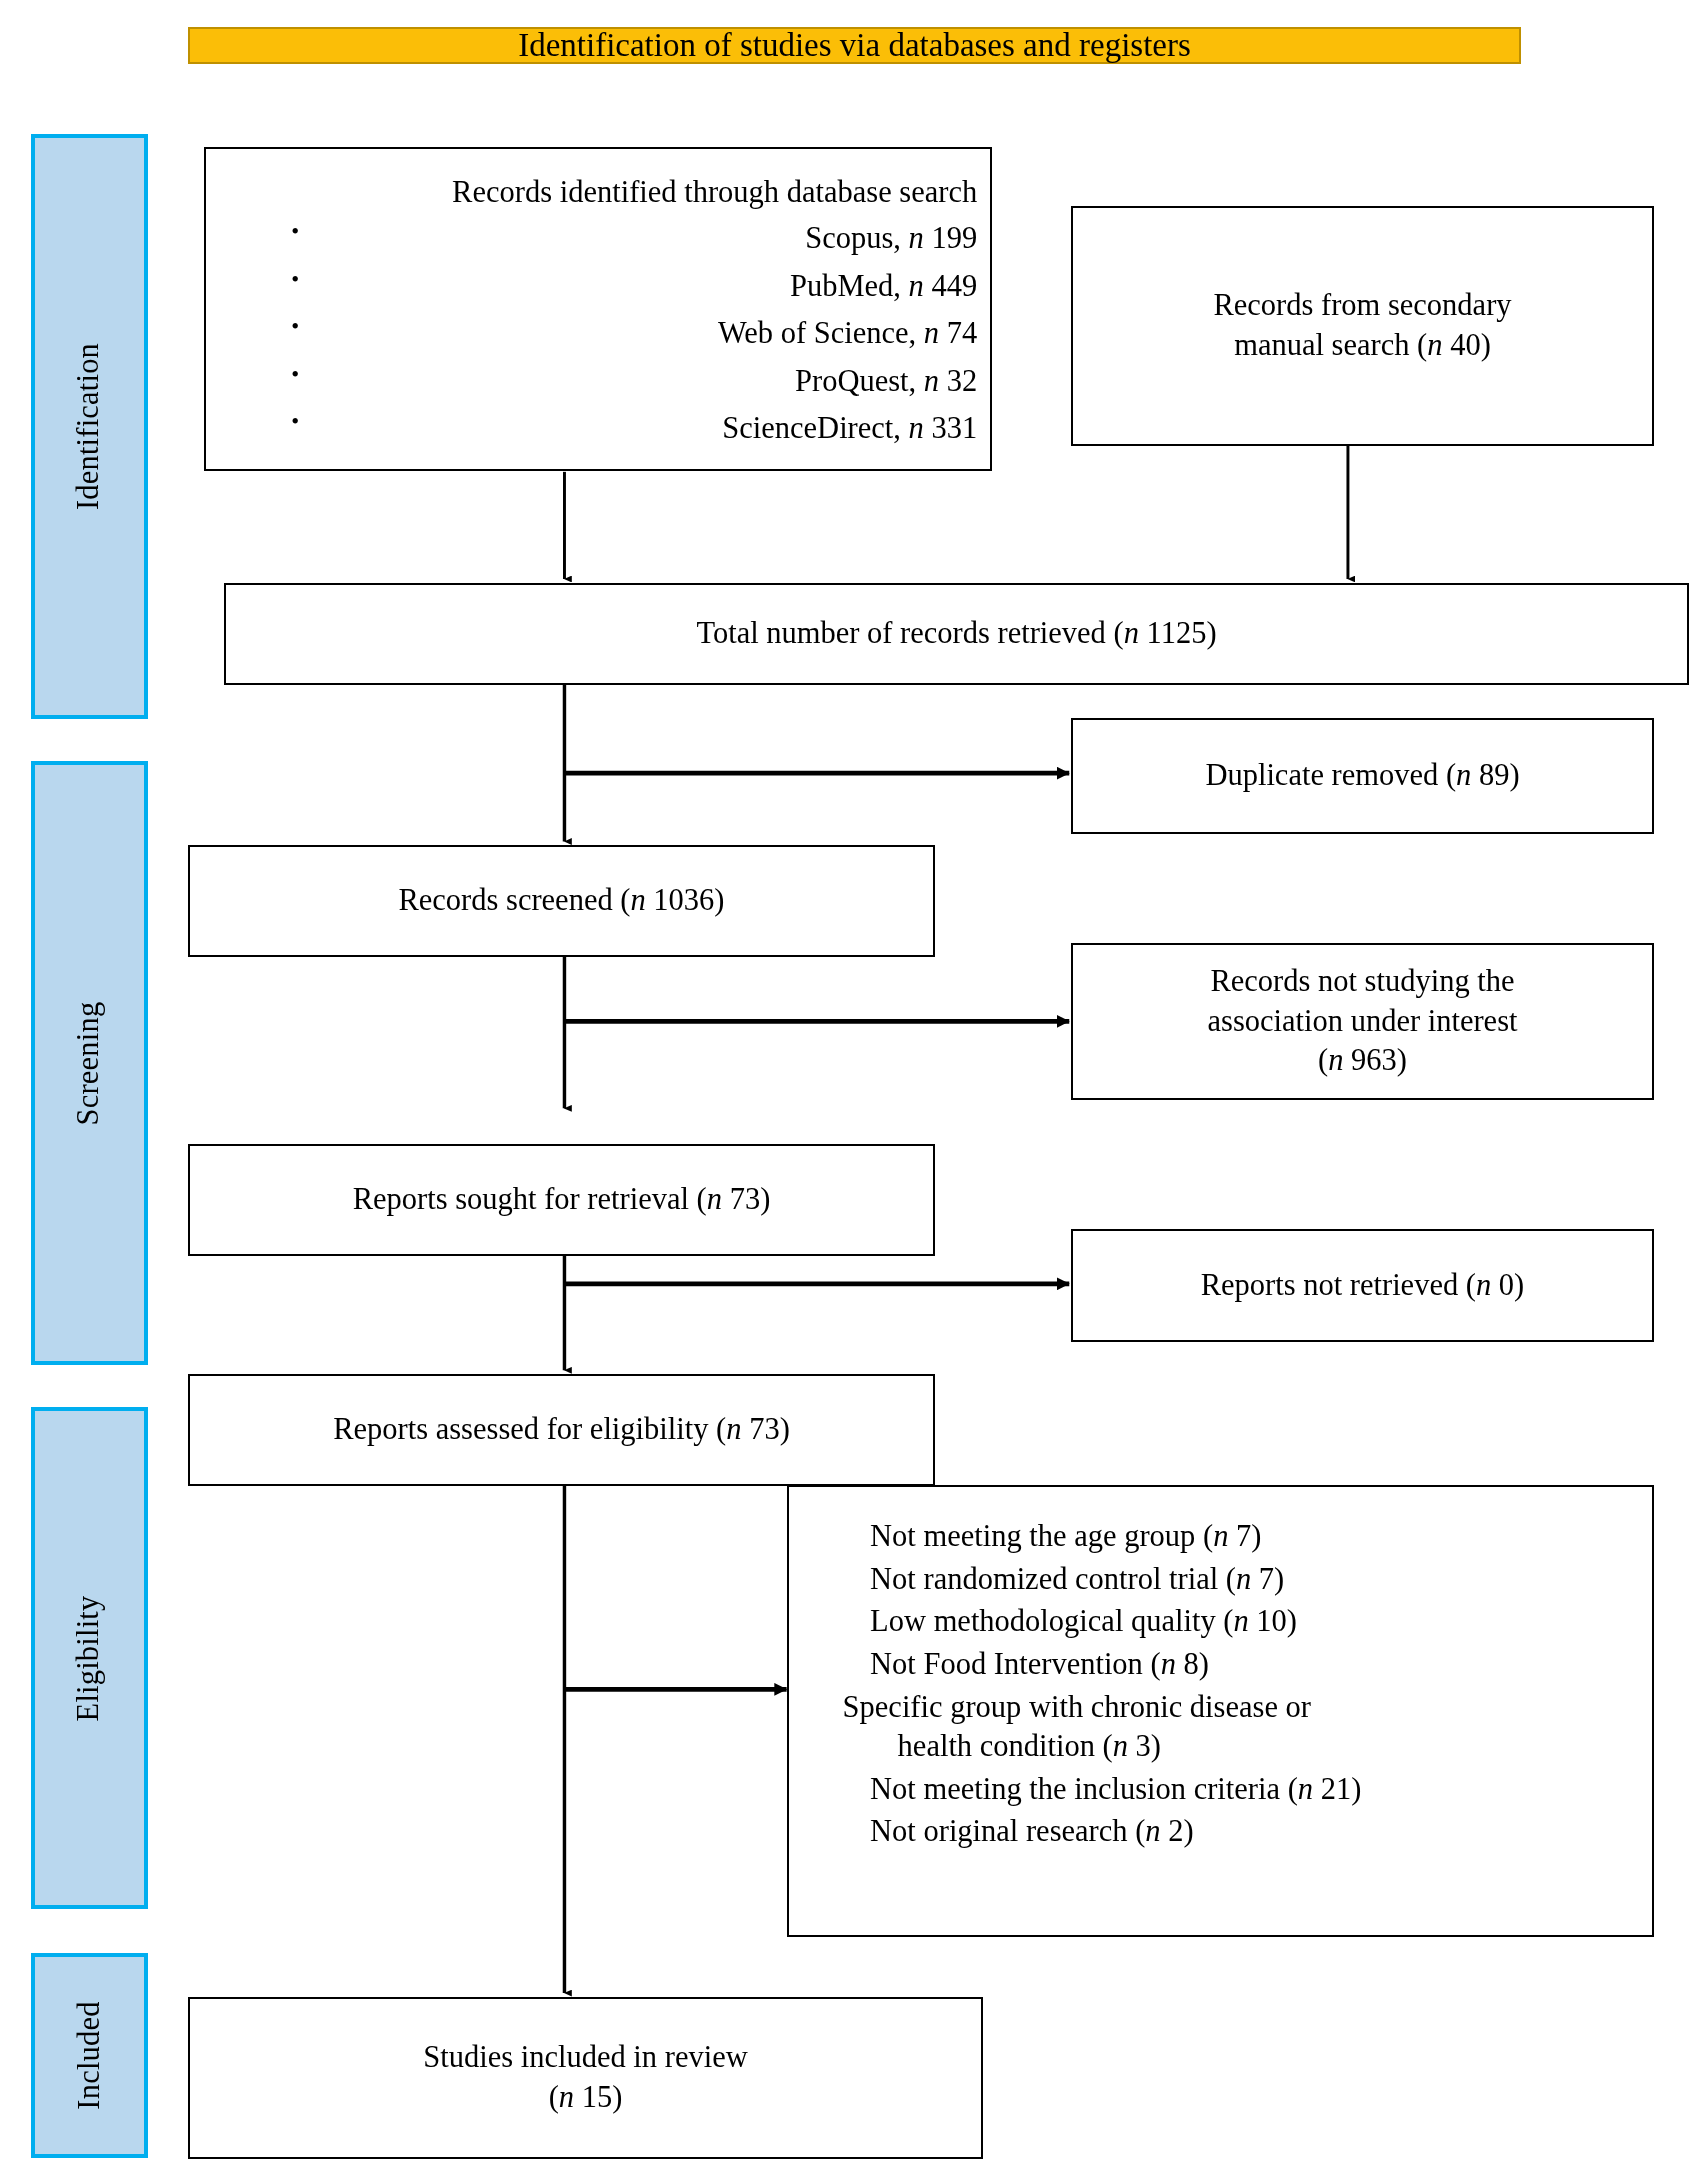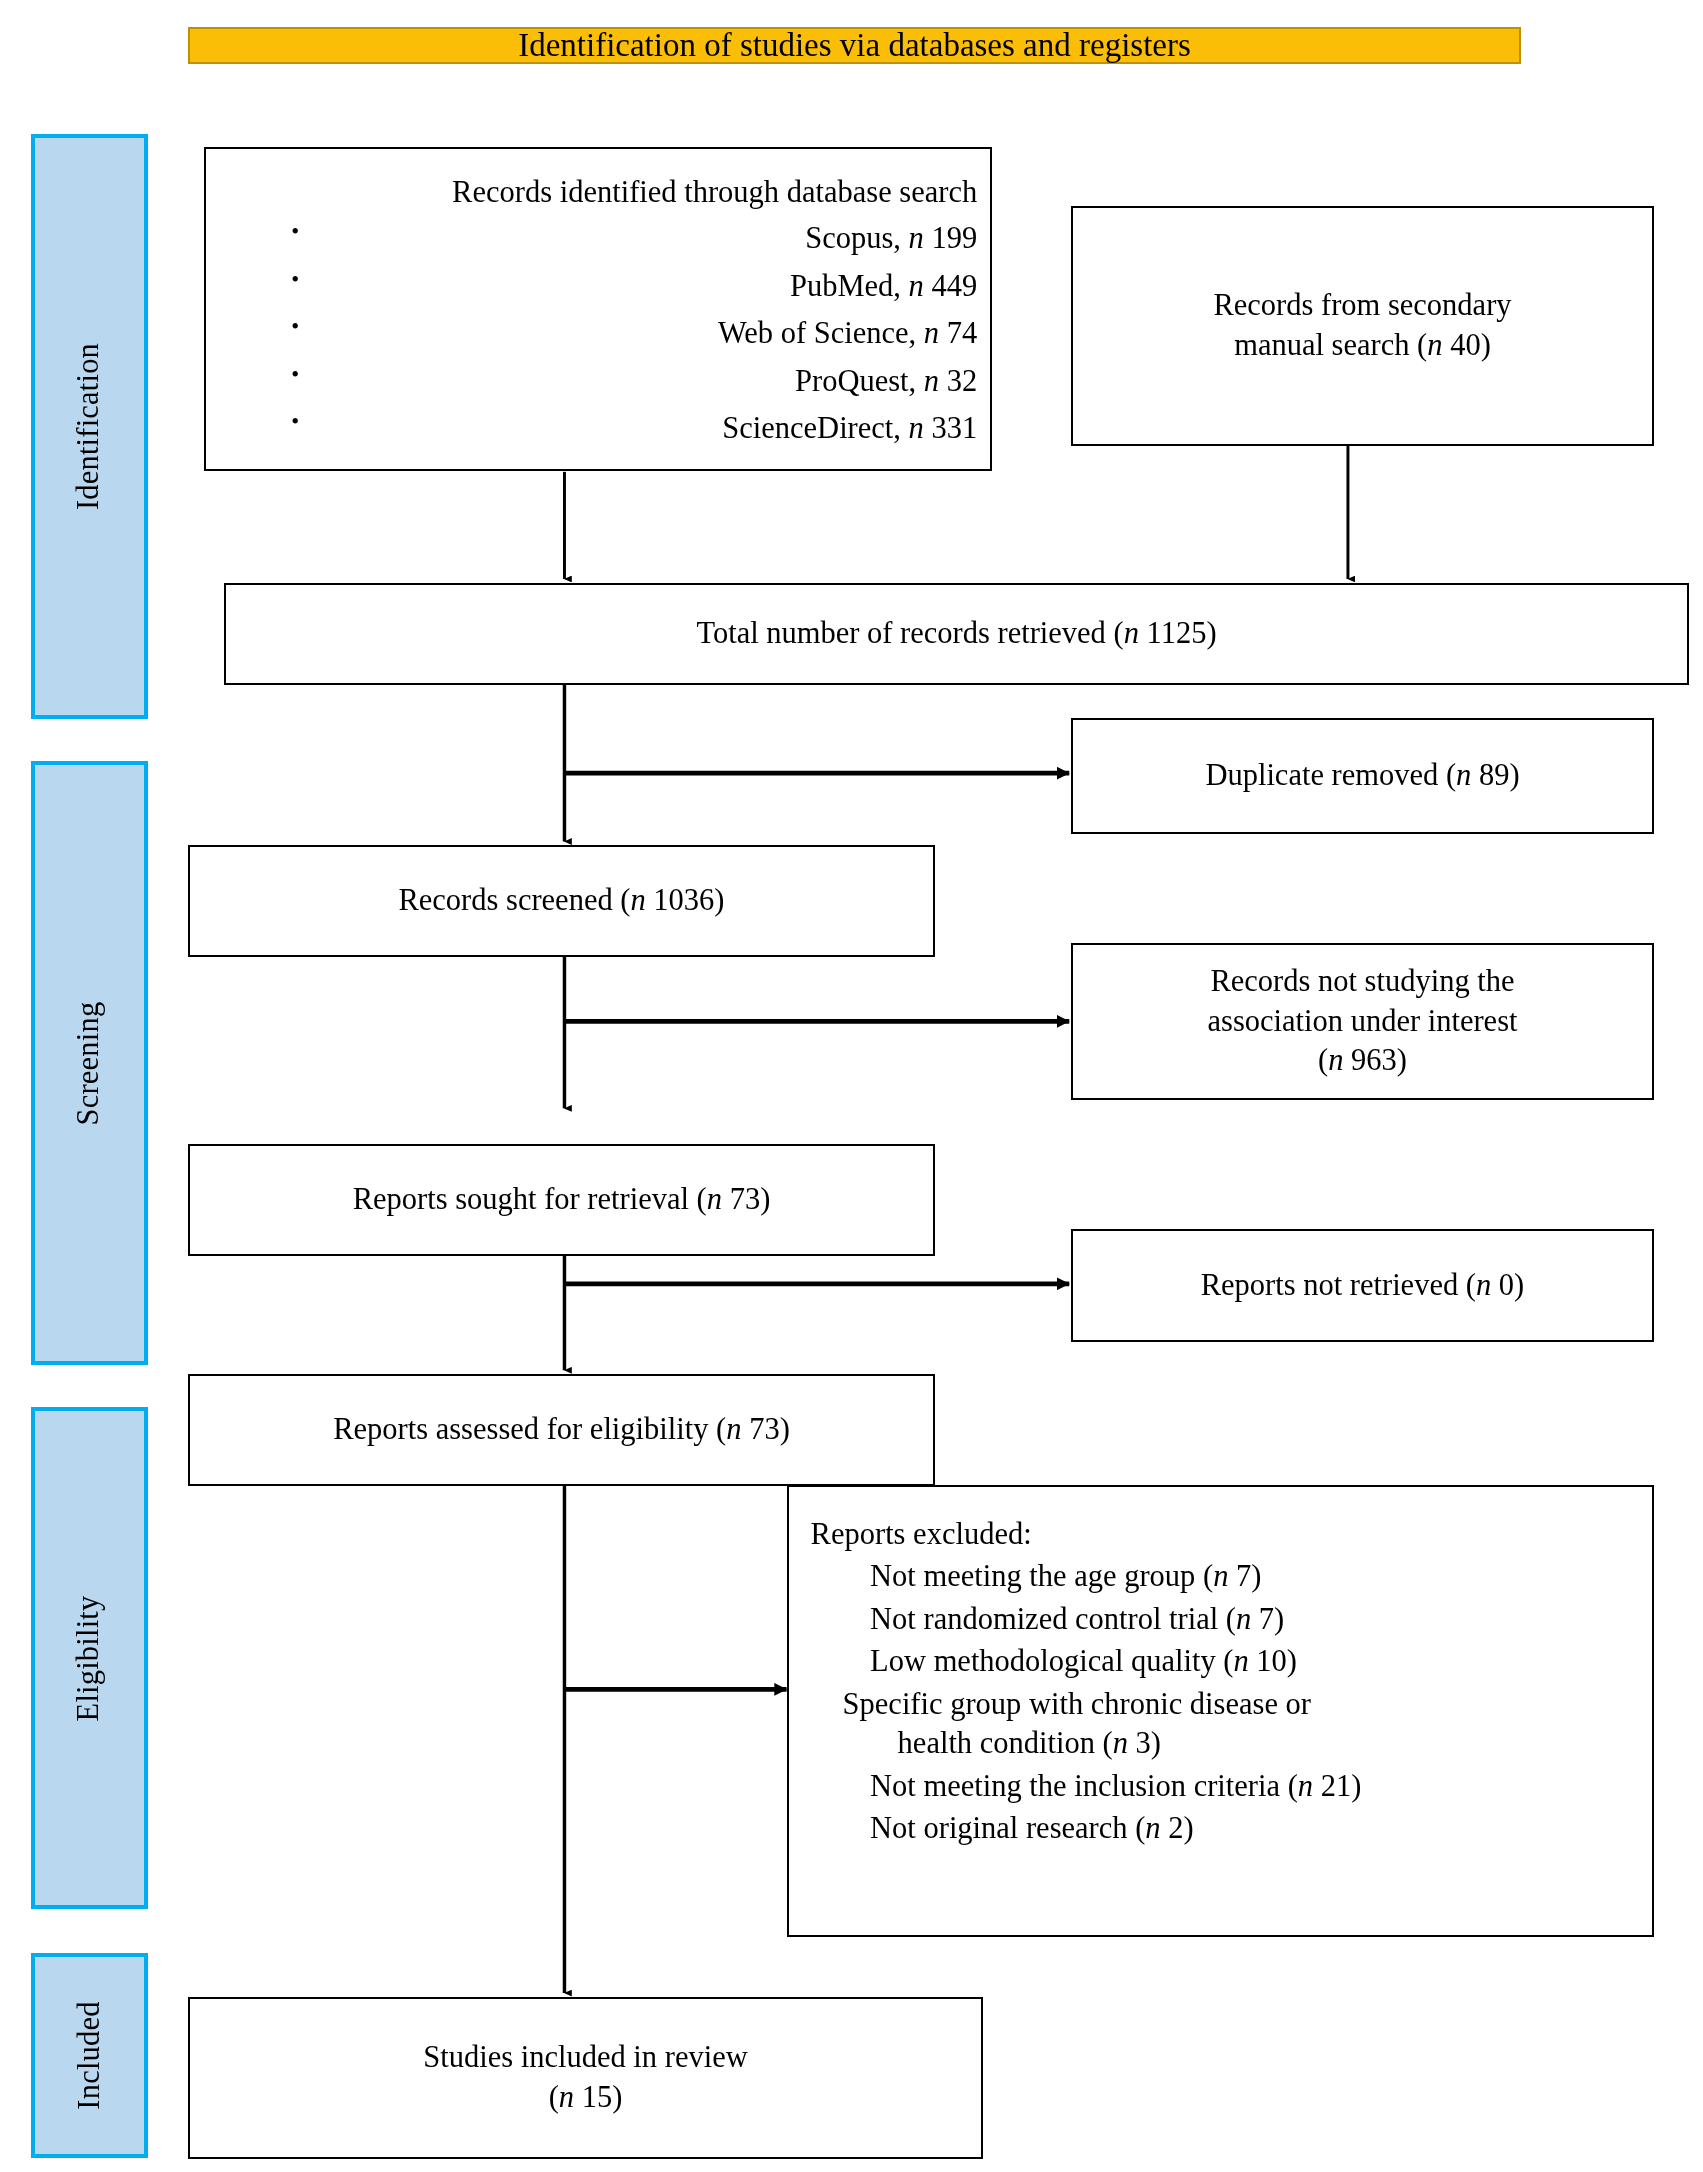--- a/index.html
+++ b/index.html
@@ -234,30 +234,32 @@
   </div>
 
   <div class="fbox center" style="left:188px; top:1374px; width:747px; height:112px;">
     <div class="inner">
       <span>Reports assessed for eligibility (</span><span class="ital">n</span> <span>73</span><span>)</span>
     </div>
   </div>
 
   <div class="fbox left topal" style="left:787px; top:1485px; width:867px; height:452px;">
     <div class="inner" style="padding-top:27.5px; padding-left:21.6px;">
-      <div>Reports excluded:</div>
       <ul class="exlist">
         <li>
           <span>Not meeting the age group (</span><span class="ital">n</span> <span>7</span><span>)</span>
         </li>
         <li>
           <span>Not randomized control trial (</span><span class="ital">n</span> <span>7</span><span>)</span>
         </li>
         <li>
           <span>Low methodological quality (</span><span class="ital">n</span> <span>10</span><span>)</span>
+        </li>
+        <li>
+          <span>Not Food Intervention (</span><span class="ital">n</span> <span>8</span><span>)</span>
         </li>
         <li class="wrap">
           <span class="first">Specific group with chronic disease or</span>
           <span class="cont"><span>health condition (</span><span class="ital">n</span> <span>3</span><span>)</span></span>
         </li>
         <li>
           <span>Not meeting the inclusion criteria (</span><span class="ital">n</span> <span>21</span><span>)</span>
         </li>
         <li>
           <span>Not original research (</span><span class="ital">n</span> <span>2</span><span>)</span>

